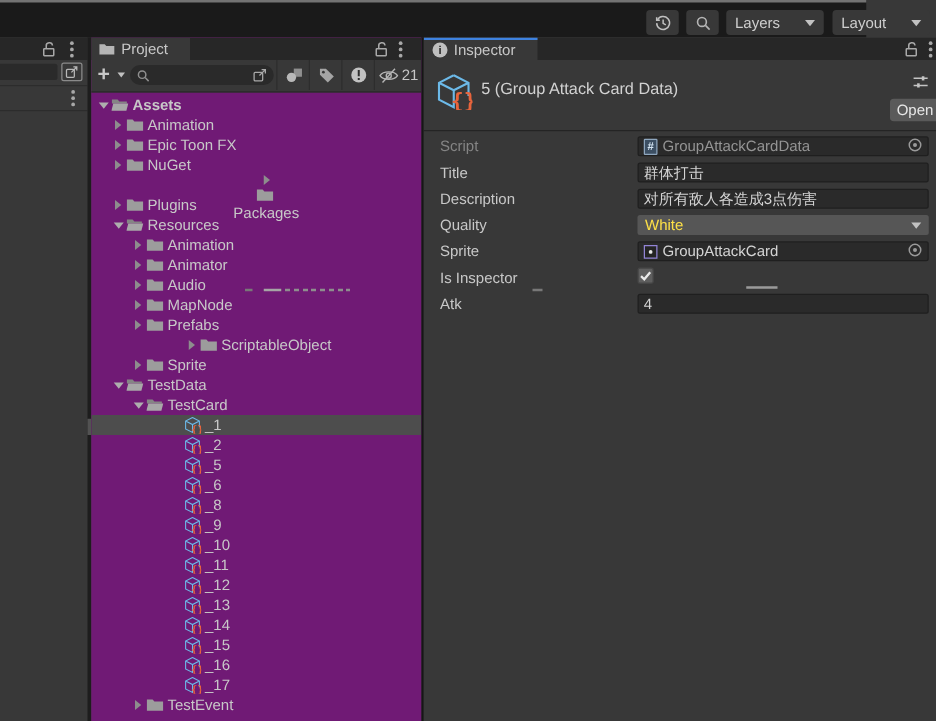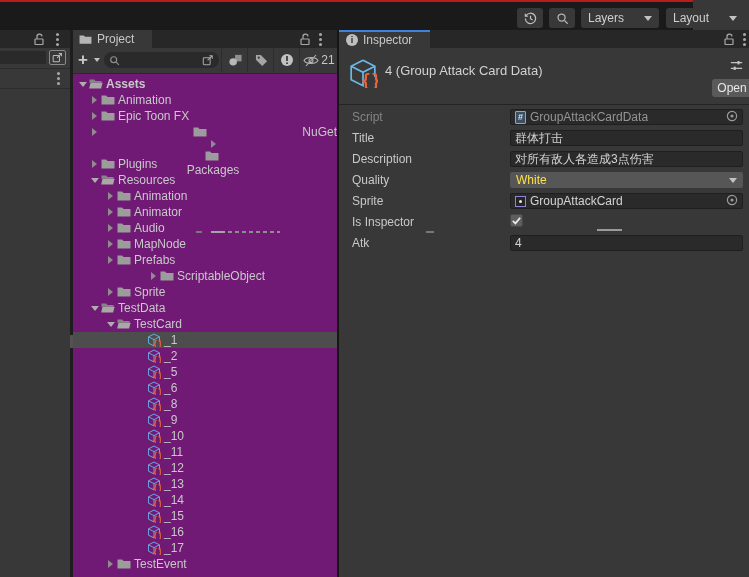--- a/index.html
+++ b/index.html
@@ -1,21 +1,21 @@
 <!DOCTYPE html>
 <html><head>
 <meta charset="utf-8">
 <style>
   html,body{margin:0;padding:0;background:#1a1a1a;}
   .screen{position:relative;width:749px;height:577px;background:#383838;overflow:hidden;
           font-family:"Liberation Sans","DejaVu Sans",sans-serif;font-size:12px;color:#c8c8c8;}
 
   
   .top-toolbar{position:absolute;left:0;top:0;width:693px;height:30px;background:#1a1a1a;
-               border-top:2px solid #b91c1c;box-sizing:border-box;}
+               border-top:2px solid #737373;box-sizing:border-box;}
   .tbtn{position:absolute;top:6px;height:20px;background:#383838;border-radius:3px;
         display:flex;align-items:center;justify-content:center;}
   .tbtn.history{left:517px;width:26px;}
   .tbtn.searchb{left:549px;width:26px;}
   .tdrop{position:absolute;top:6px;height:20px;background:#383838;border-radius:3px;
          display:flex;align-items:center;justify-content:space-between;padding:0 7px;box-sizing:border-box;color:#cfcfcf;}
   .tdrop.layers{left:581px;width:78px;}
   .tdrop.layout{left:666px;width:78px;}
   .caret{width:0;height:0;border-left:4px solid transparent;border-right:4px solid transparent;
          border-top:5px solid #c2c2c2;display:inline-block;}
@@ -233,21 +233,21 @@
           <span class="arrow">
             <span class="tri-r"></span>
           </span>
           <span class="ticon">
             <svg width="14" height="12" viewBox="0 0 14 12">
               <path d="M0.5 1.5 h4.6 l1.4 1.6 h7 v7.4 h-13 z" fill="#9c9c9c"></path>
             </svg>
           </span>
           <span class="tlabel">Epic Toon FX</span>
         </div>
-        <div class="trow" style="padding-left: 16px; justify-content: space-between;">
+        <div class="trow" style="padding-left: 16px;">
           <span class="arrow">
             <span class="tri-r"></span>
           </span>
           <span class="ticon">
             <svg width="14" height="12" viewBox="0 0 14 12">
               <path d="M0.5 1.5 h4.6 l1.4 1.6 h7 v7.4 h-13 z" fill="#9c9c9c"></path>
             </svg>
           </span>
           <span class="tlabel">NuGet</span>
         </div>
@@ -589,21 +589,21 @@
 
     <div class="ip-header">
       <span class="abs" style="left:9px;top:10px;">
         <svg width="30" height="30" viewBox="0 0 16 16">
           <g fill="none" stroke="#6cb9e8" stroke-width="0.9">
             <path d="M8 1.2 L14.3 4.4 L14.3 10 M8 1.2 L1.7 4.4 L1.7 11.6 L8 14.8 L8 7.6 M1.7 4.4 L8 7.6 L14.3 4.4"></path>
           </g>
           <text x="6.8" y="15.3" fill="#e8643c" font-size="9" font-weight="bold" font-family="'DejaVu Sans Mono',monospace">{}</text>
         </svg>
       </span>
-      <span class="ip-title">4 (Group Attack Card Data)</span>
+      <span class="ip-title">5 (Group Attack Card Data)</span>
       <span class="abs" style="left:390px;top:10px;">
         <svg width="15" height="15" viewBox="0 0 16 16" stroke="#c4c4c4" stroke-width="1.3" fill="none">
           <path d="M2 5 H14 M2 11 H14"></path>
             <rect x="9" y="3.2" width="2.2" height="3.6" fill="#c4c4c4" stroke="none"></rect>
             <rect x="5" y="9.2" width="2.2" height="3.6" fill="#c4c4c4" stroke="none"></rect>
         </svg>
       </span>
       <div class="open-btn">Open</div>
     </div>
 

